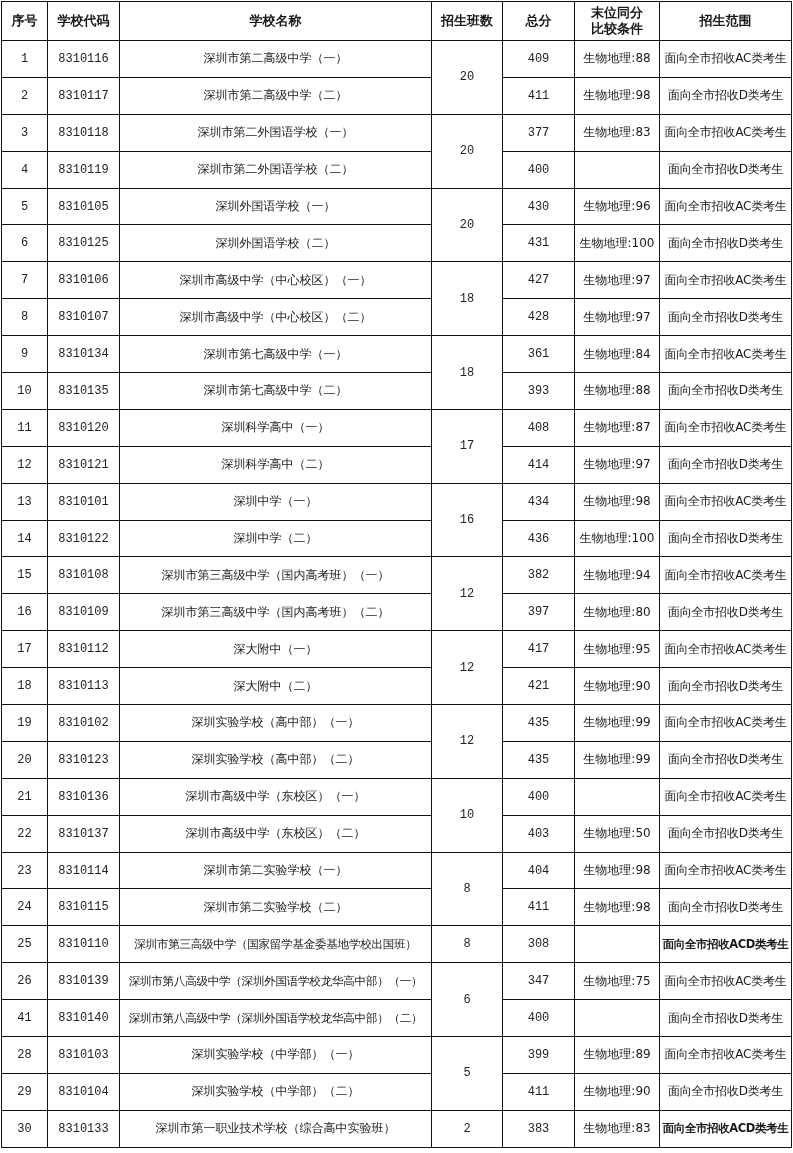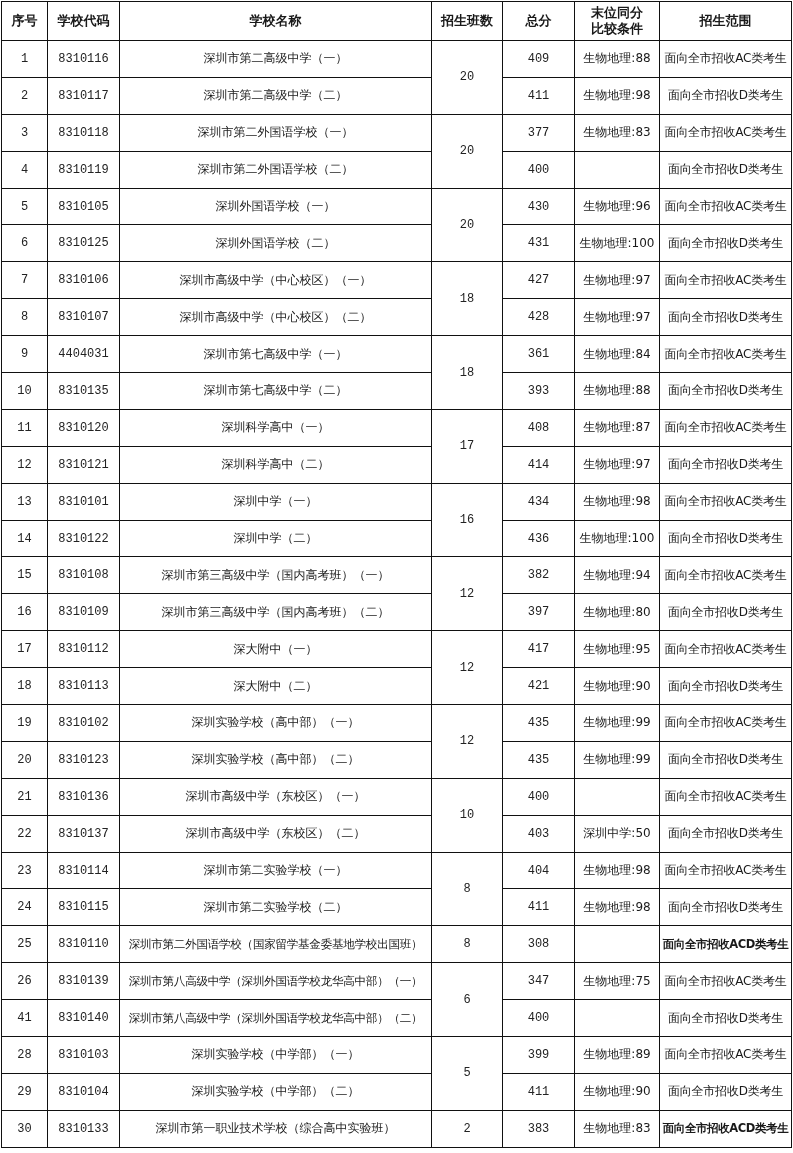--- a/index.html
+++ b/index.html
@@ -118,21 +118,21 @@
       <tr>
         <td class="num">8</td>
         <td class="num">8310107</td>
         <td class="name">深圳市高级中学（中心校区）（二）</td>
         <td class="num">428</td>
         <td class="cond">生物地理:97</td>
         <td class="scope">面向全市招收D类考生</td>
       </tr>
       <tr>
         <td class="num">9</td>
-        <td class="num">4404031</td>
+        <td class="num">8310134</td>
         <td class="name">深圳市第七高级中学（一）</td>
         <td class="num" rowspan="2">18</td>
         <td class="num">361</td>
         <td class="cond">生物地理:84</td>
         <td class="scope">面向全市招收AC类考生</td>
       </tr>
       <tr>
         <td class="num">10</td>
         <td class="num">8310135</td>
         <td class="name">深圳市第七高级中学（二）</td>
@@ -232,21 +232,21 @@
         <td class="num" rowspan="2">10</td>
         <td class="num">400</td>
         <td class="cond"></td>
         <td class="scope">面向全市招收AC类考生</td>
       </tr>
       <tr>
         <td class="num">22</td>
         <td class="num">8310137</td>
         <td class="name">深圳市高级中学（东校区）（二）</td>
         <td class="num">403</td>
-        <td class="cond">深圳中学:50</td>
+        <td class="cond">生物地理:50</td>
         <td class="scope">面向全市招收D类考生</td>
       </tr>
       <tr>
         <td class="num">23</td>
         <td class="num">8310114</td>
         <td class="name">深圳市第二实验学校（一）</td>
         <td class="num" rowspan="2">8</td>
         <td class="num">404</td>
         <td class="cond">生物地理:98</td>
         <td class="scope">面向全市招收AC类考生</td>
@@ -255,21 +255,21 @@
         <td class="num">24</td>
         <td class="num">8310115</td>
         <td class="name">深圳市第二实验学校（二）</td>
         <td class="num">411</td>
         <td class="cond">生物地理:98</td>
         <td class="scope">面向全市招收D类考生</td>
       </tr>
       <tr>
         <td class="num">25</td>
         <td class="num">8310110</td>
-        <td class="name long">深圳市第二外国语学校（国家留学基金委基地学校出国班）</td>
+        <td class="name long">深圳市第三高级中学（国家留学基金委基地学校出国班）</td>
         <td class="num" rowspan="1">8</td>
         <td class="num">308</td>
         <td class="cond"></td>
         <td class="scope acd">面向全市招收ACD类考生</td>
       </tr>
       <tr>
         <td class="num">26</td>
         <td class="num">8310139</td>
         <td class="name long">深圳市第八高级中学（深圳外国语学校龙华高中部）（一）</td>
         <td class="num" rowspan="2">6</td>

